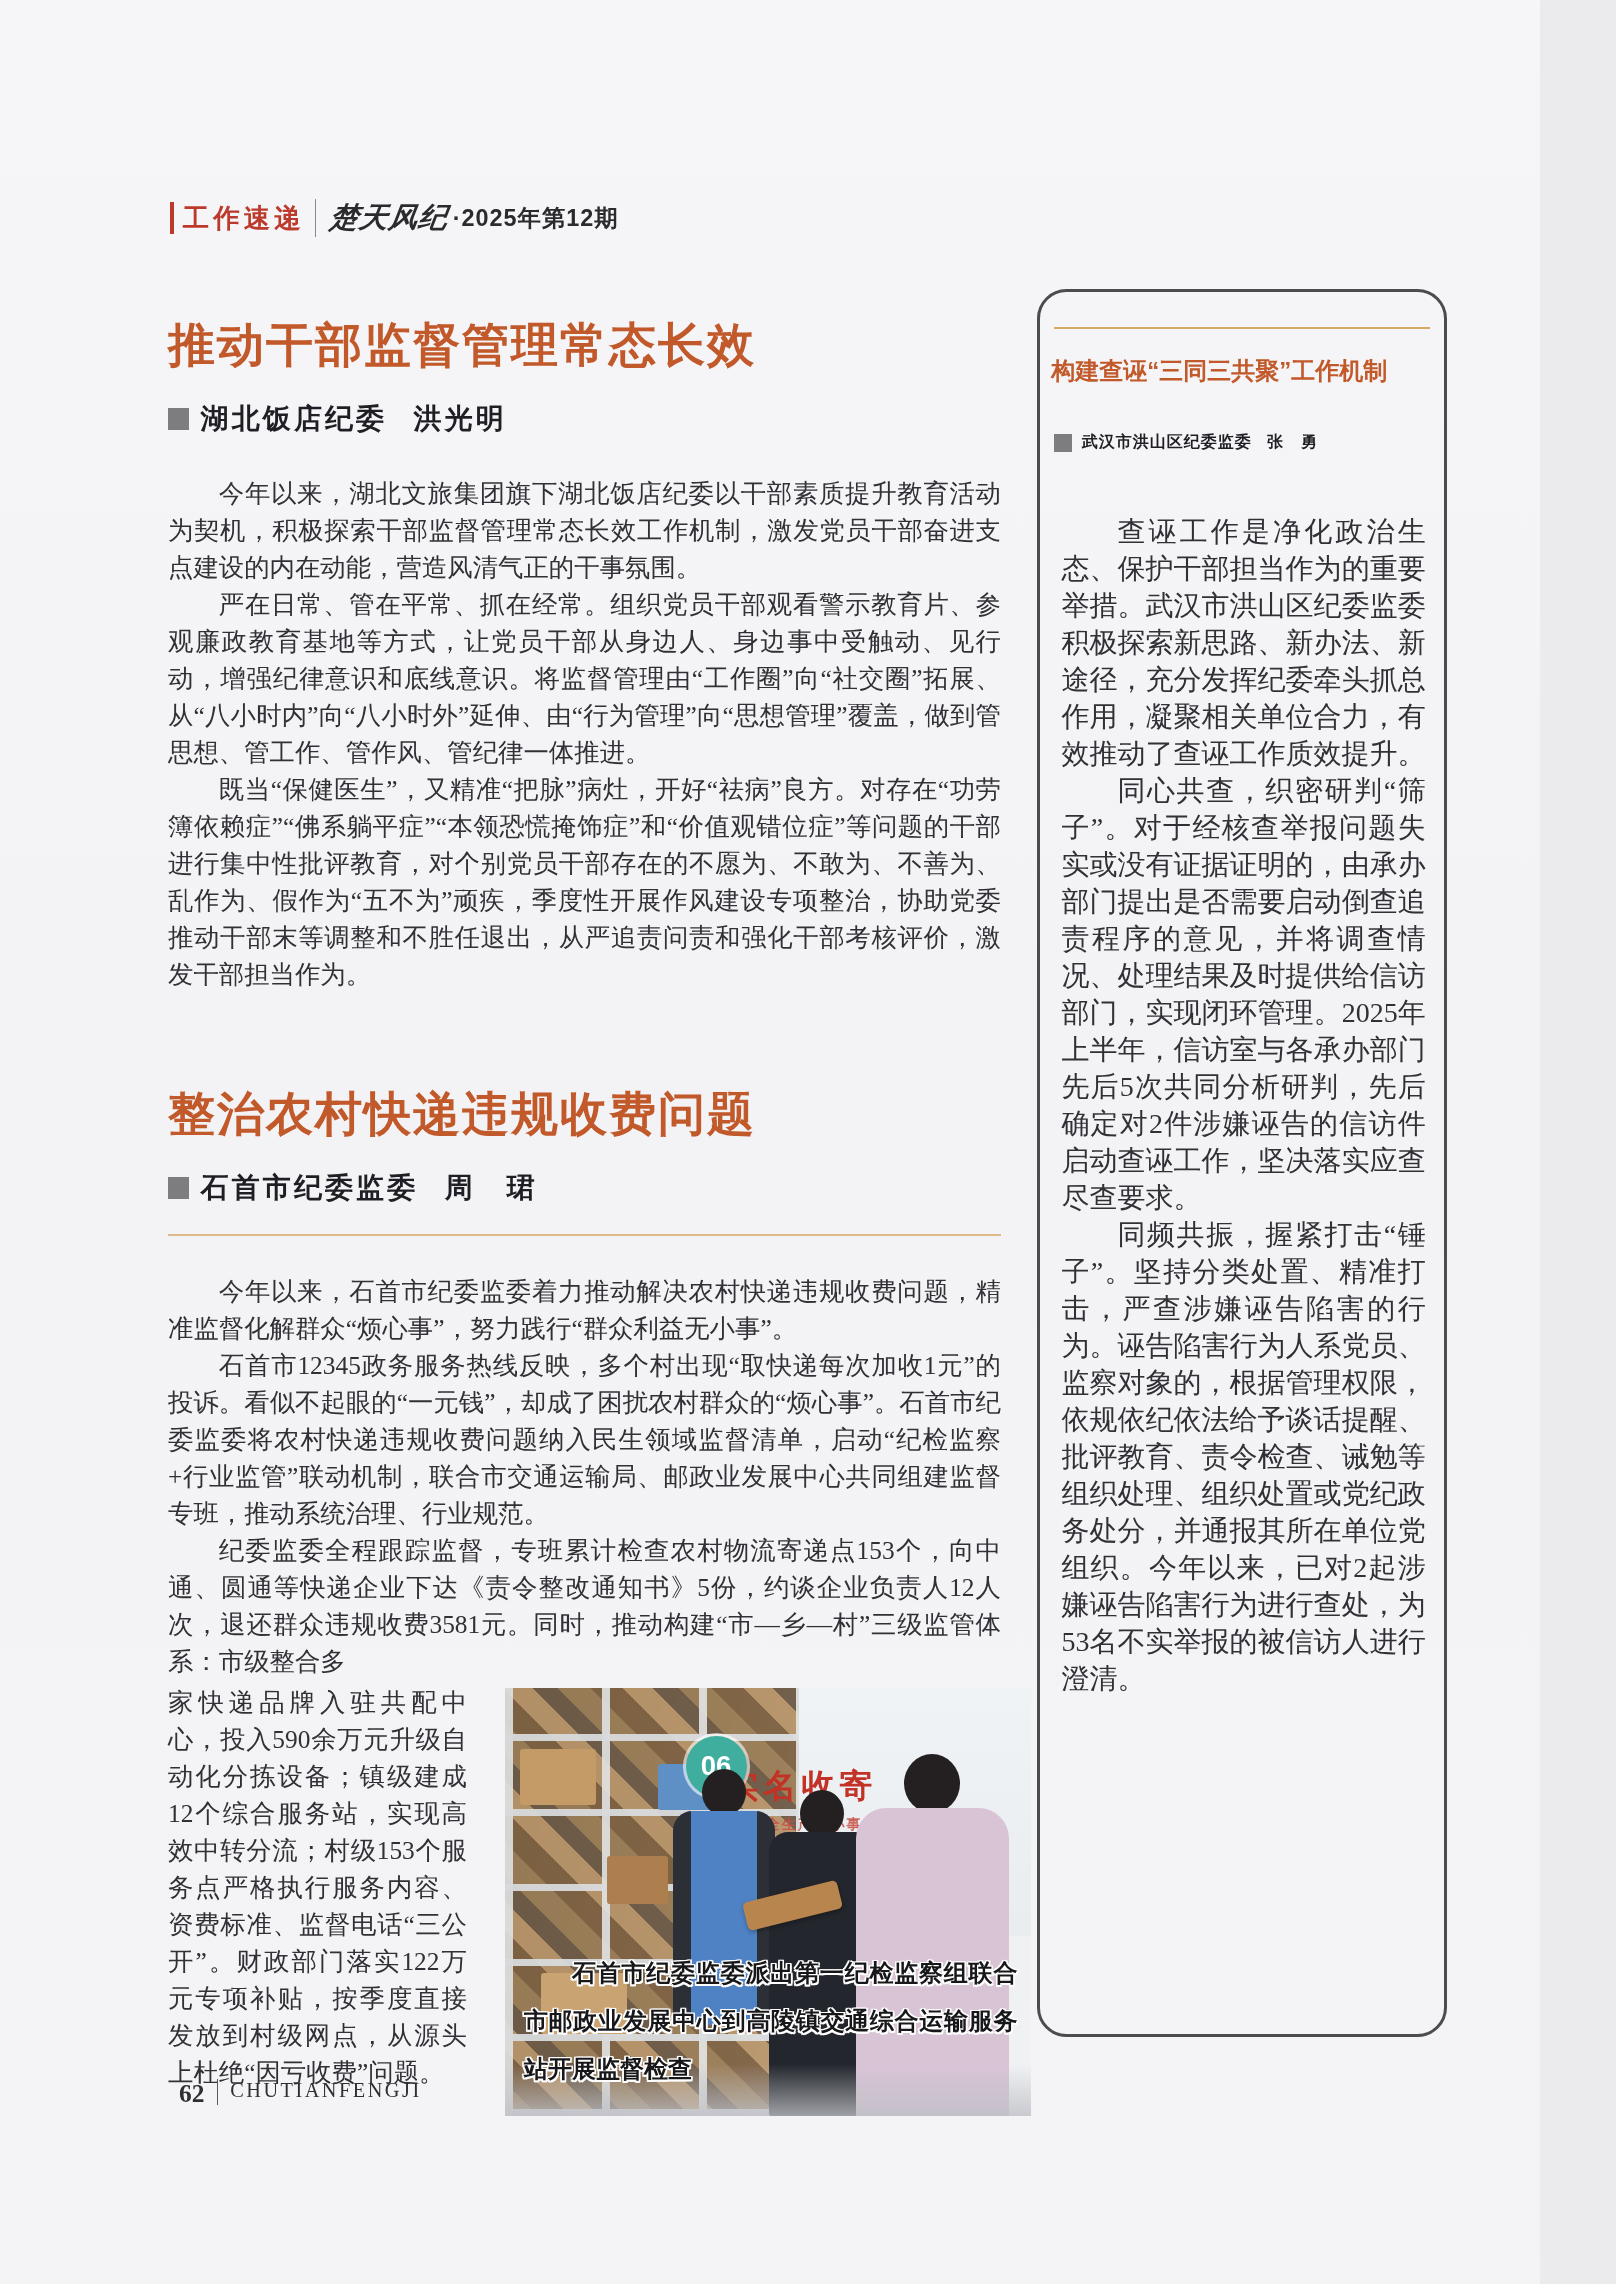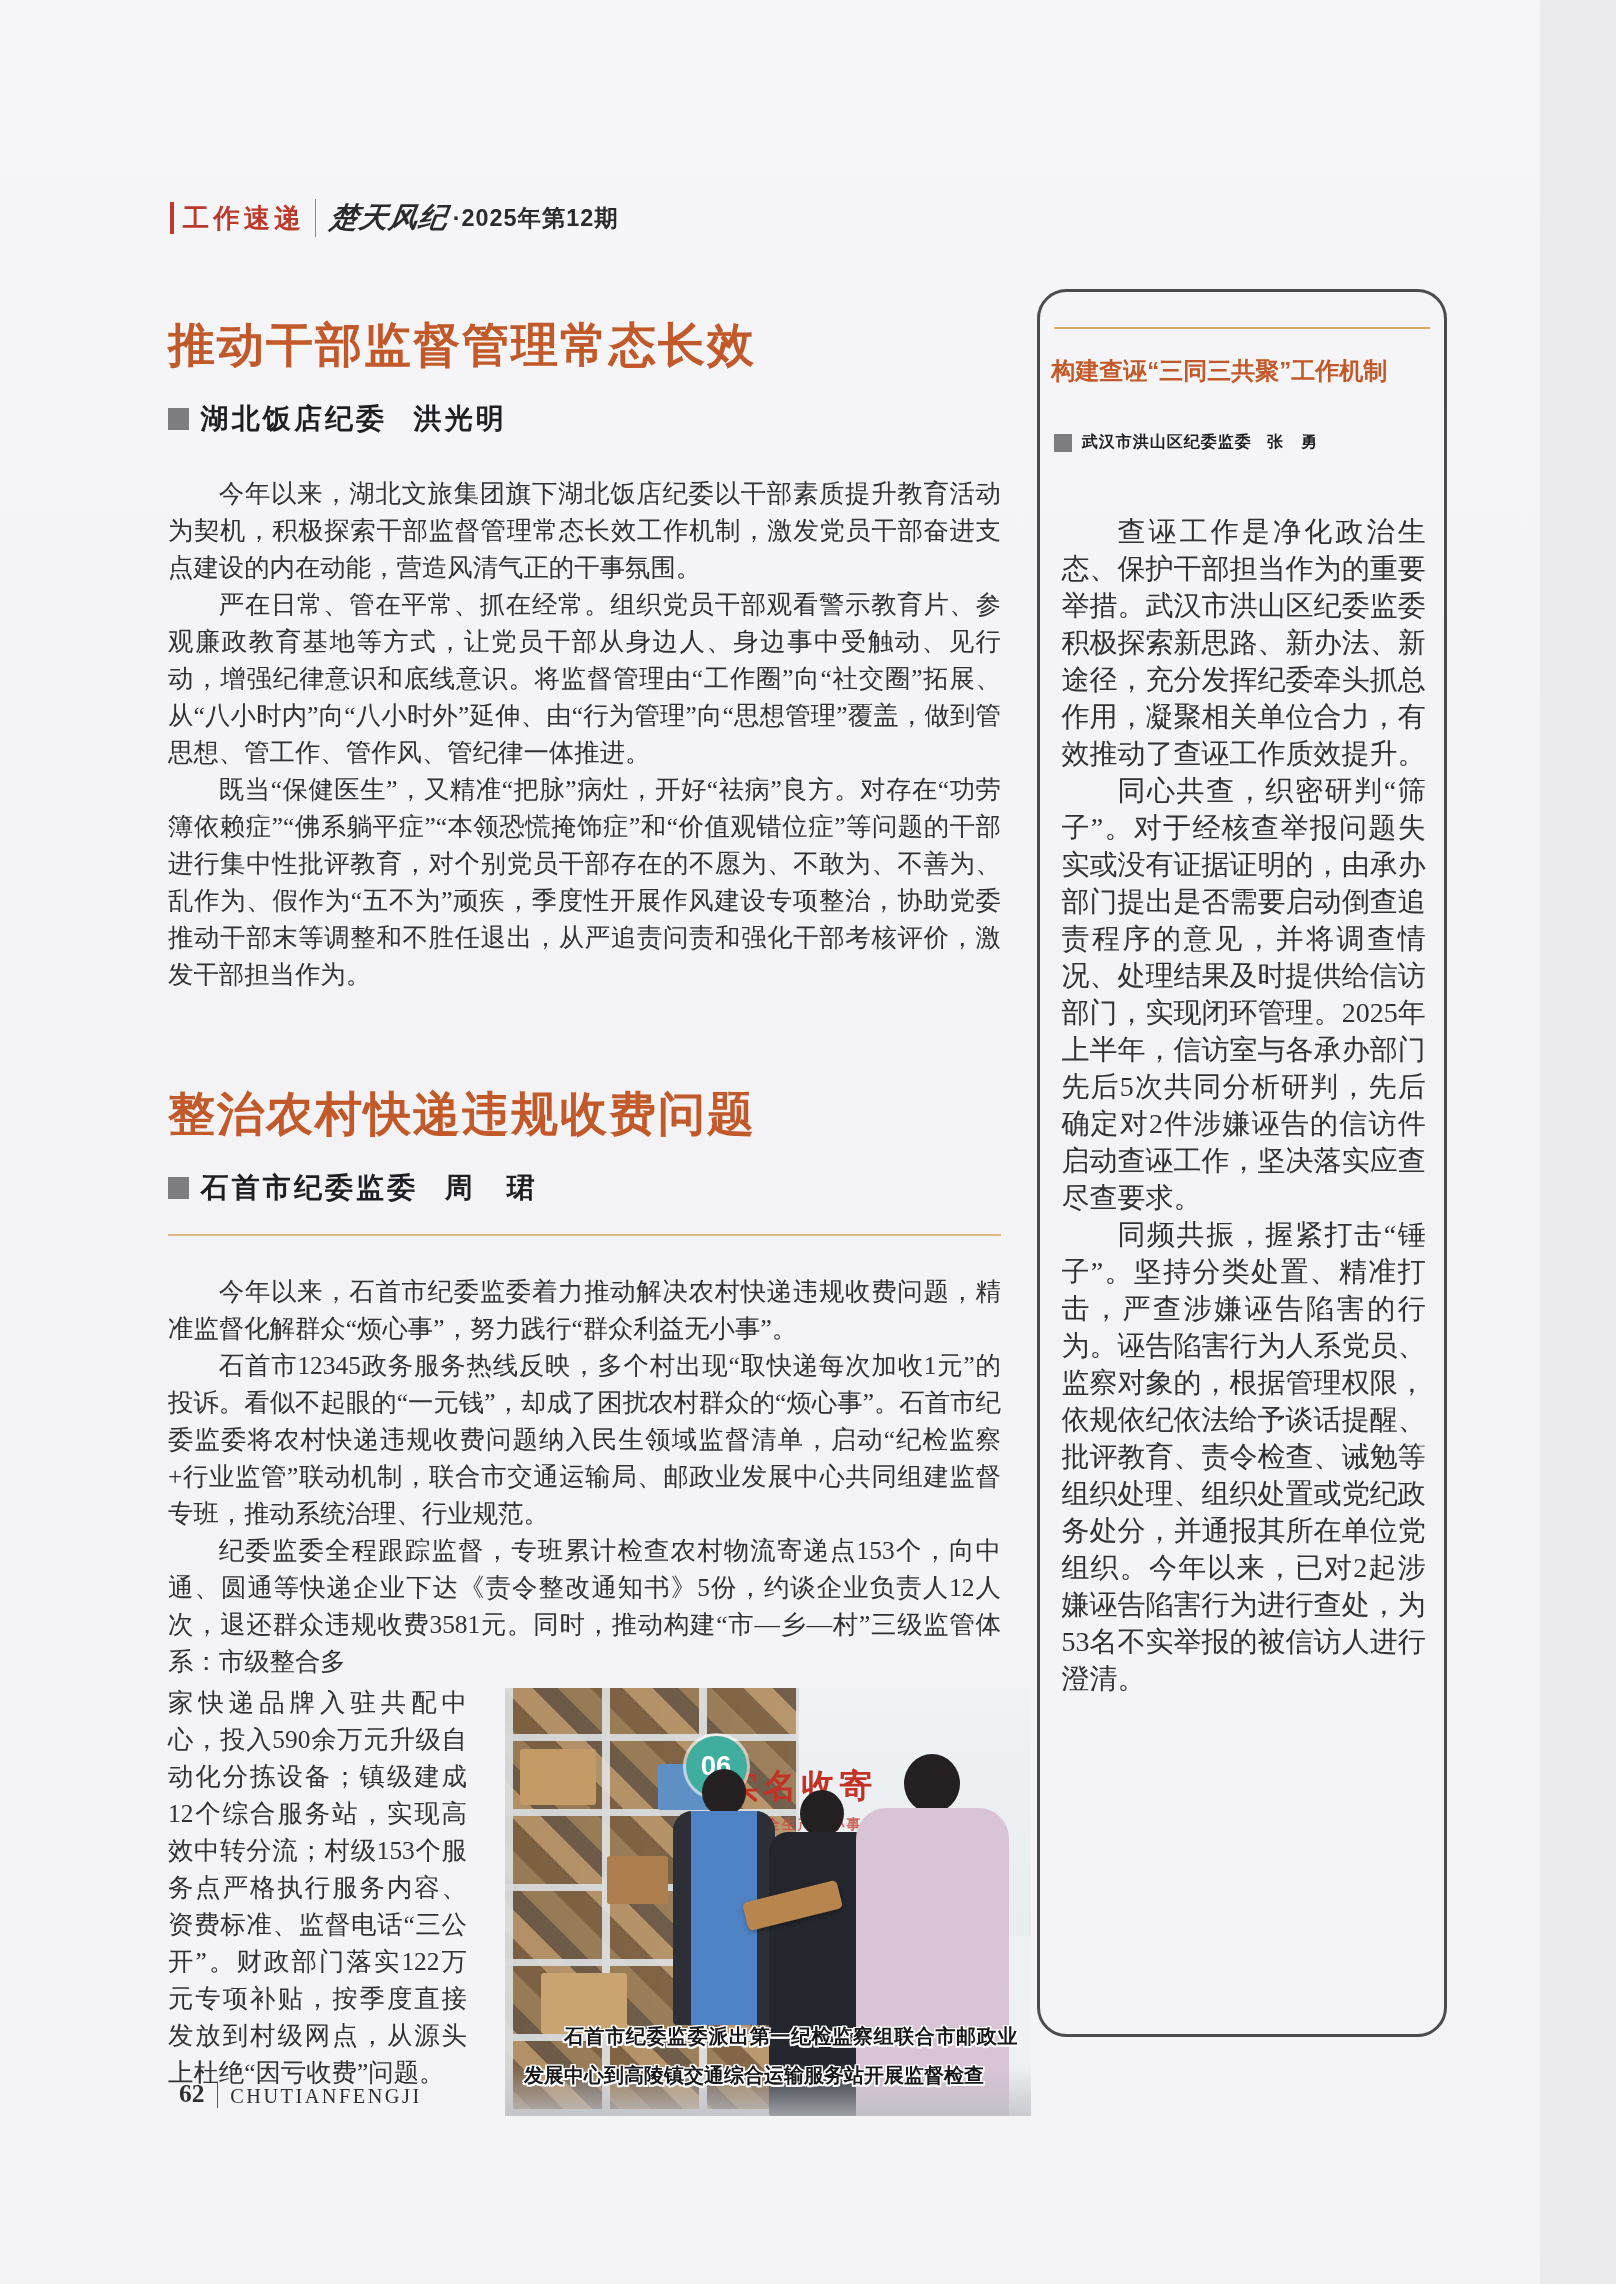--- a/index.html
+++ b/index.html
@@ -102,22 +102,22 @@
   .p-dark .torso{width:107px;height:285px;background:#23262c;}
   .p-pink{left:351px;top:66px;width:153px;}
   .p-pink .head{width:56px;height:59px;}
   .p-pink .torso{width:153px;height:315px;background:#d9c4d6;border-radius:30.5px 30.5px 5.1px 5.1px;}
   .parcel{position:absolute;left:239px;top:203px;width:97px;height:28.5px;background:#b9854e;
     border-radius:5.1px;transform:rotate(-14deg);box-shadow:0 2px 4.1px rgba(0,0,0,.3);}
   .floor{position:absolute;left:0;bottom:0;width:100%;height:12%;
     background:linear-gradient(180deg,rgba(210,212,216,.0),rgba(190,192,198,.8));}
   .caption{
     position:absolute;left:19.3px;right:13.2px;bottom:20.3px;
-    font-family:Liberation Serif, serif;
-    font-weight:bold;font-size:20px;line-height:39px;color:#17171a;
+    font-family:Liberation Mono, monospace;
+    font-weight:bold;font-size:24px;line-height:48px;color:#17171a;
     text-indent:2em;text-align:justify;
     text-shadow:-1.5px 0 0 #fff,1.5px 0 0 #fff,0 -1.5px 0 #fff,0 1.5px 0 #fff,
       -1.5px -1.5px 0 #fff,1.5px 1.5px 0 #fff,-1.5px 1.5px 0 #fff,1.5px -1.5px 0 #fff;
   }
   
   .sidebar{
     position:absolute;left:1037px;top:289px;width:410px;height:1748px;
     border:3.1px solid #4c4c50;border-radius:29.5px;box-sizing:border-box;
     background:transparent;
   }
@@ -129,21 +129,21 @@
   }
   .sb-byline{display:flex;align-items:center;margin:45px 0 0 14.2px;}
   .sb-byline .sq{width:18.3px;height:18.3px;background:#7d7d80;margin-right:9.2px;flex:0 0 auto;}
   .sb-byline .byline-text{font-size:16px;letter-spacing:1px;}
   .sb-byline .byline-author{margin-left:15.3px;}
   .sb-body{margin:60px 18.3px 0 21.4px;}
   .sb-body p{
     margin:0;font-size:28px;line-height:37px;text-align:justify;text-indent:2em;color:#303036;
   }
   
-  .footer{position:absolute;left:179px;top:2079px;display:flex;align-items:flex-end;color:#2f2f33;}
+  .footer{position:absolute;left:179px;top:2079px;display:flex;align-items:flex-start;color:#2f2f33;}
   .pg-num{font-size:25.4px;font-weight:bold;font-family:"Liberation Serif","DejaVu Serif",serif;}
   .footer .vline{width:1.5px;height:26.4px;background:#5a5a5e;margin:0 12.2px;}
   .journal{font-size:20.3px;letter-spacing:2.5px;font-family:"Liberation Serif","DejaVu Serif",serif;}
 </style>
 </head>
 <body>
 
 <div class="page">
 
   <div class="header">

